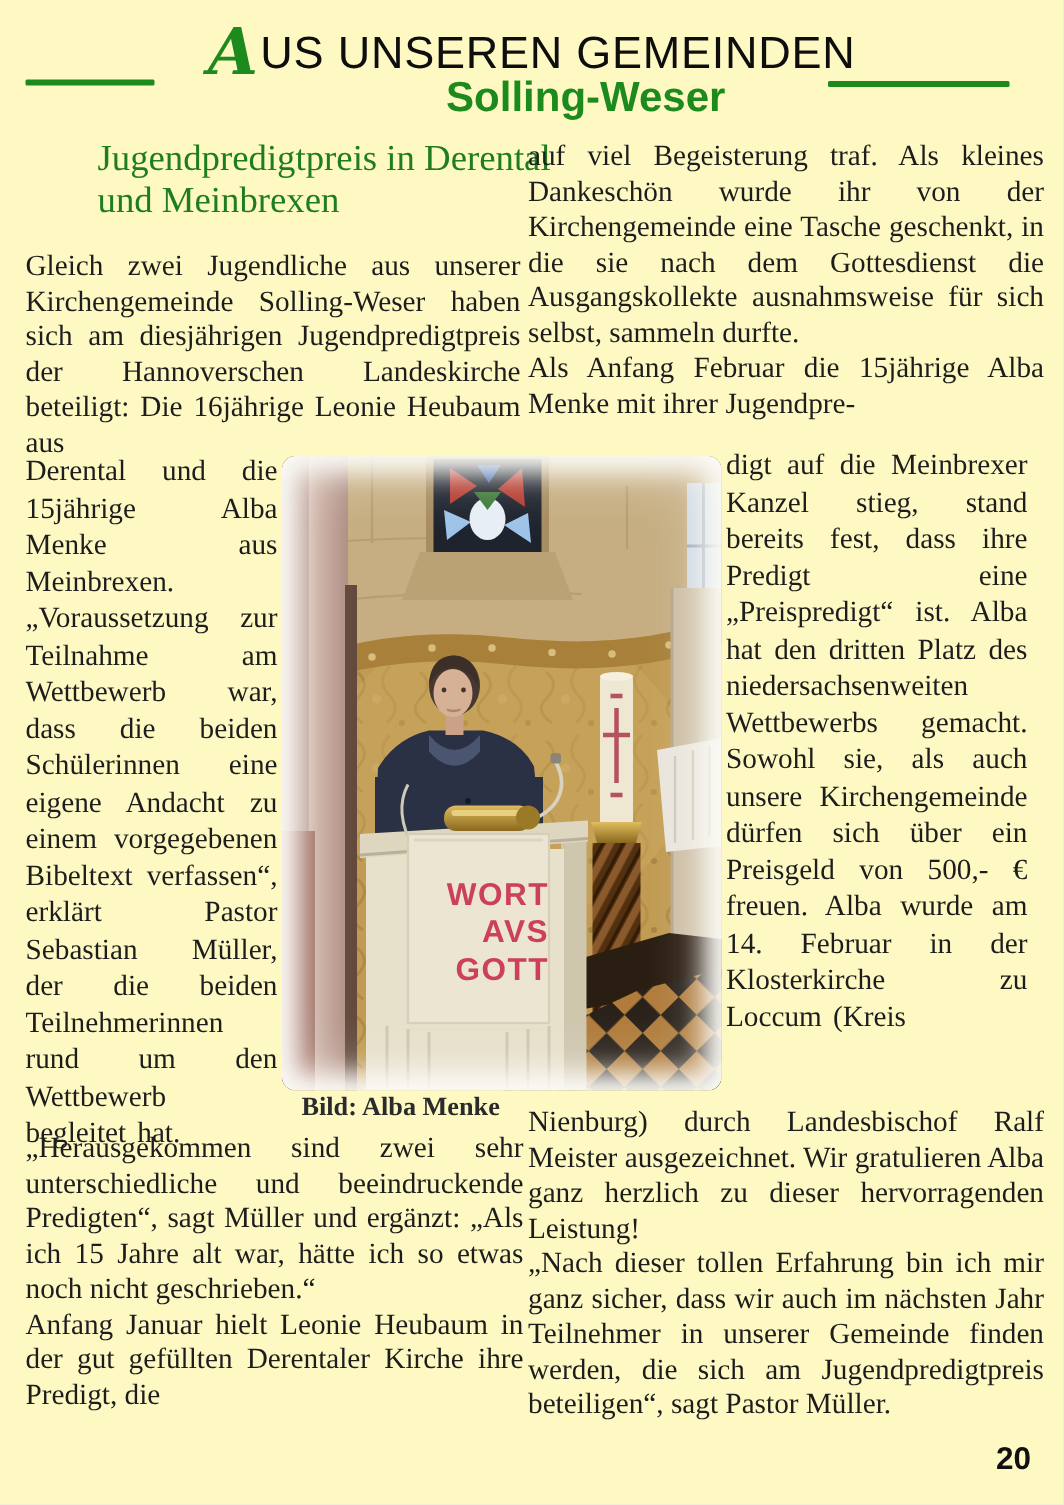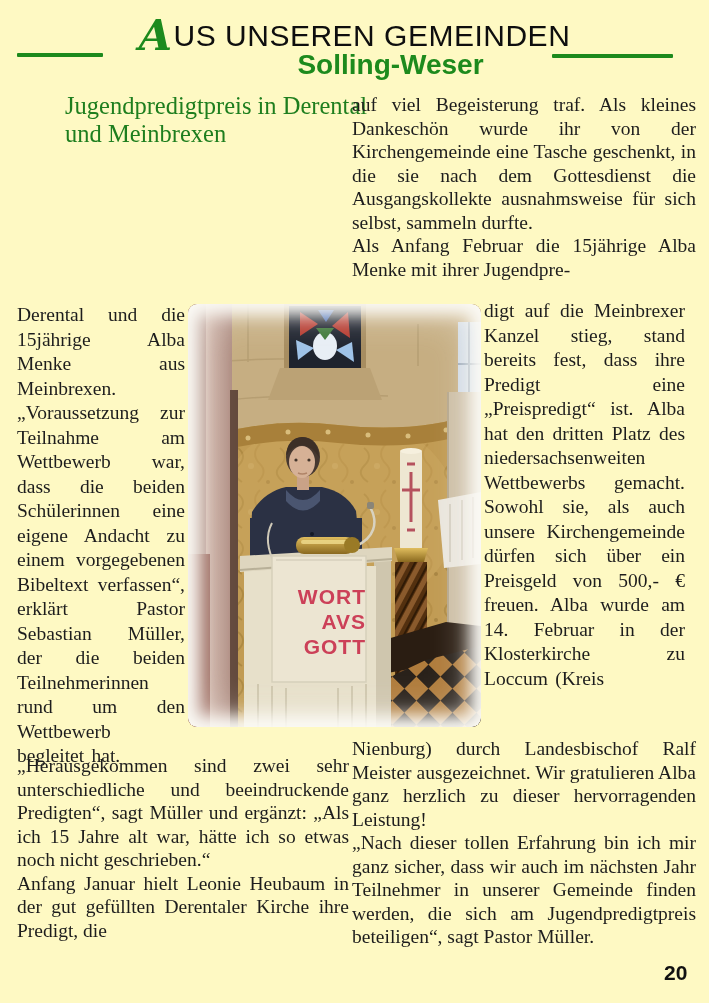--- a/index.html
+++ b/index.html
@@ -76,20 +76,23 @@
 
 <div class="page">
 
   <div class="hdr-title"><span class="initial">A</span><span>US UNSEREN GEMEINDEN</span></div>
   <div class="rule rule-left"></div>
   <div class="rule rule-right"></div>
   <div class="hdr-sub">Solling-Weser</div>
 
   <div class="art-heading">Jugendpredigtpreis in Derental und Meinbrexen</div>
 
+  <div class="body-text lc-wide-top">
+    <p>Gleich zwei Jugendliche aus unserer Kirchengemeinde Solling-Weser haben sich am diesjährigen Jugendpredigtpreis der Hannoverschen Landeskirche beteiligt: Die 16jährige Leonie Heubaum aus</p>
+  </div>
   <div class="body-text narrow lc-narrow">
     <p>Derental und die 15jährige Alba Menke aus Meinbrexen.</p>
     <p>„Voraussetzung zur Teilnahme am Wettbewerb war, dass die beiden Schülerinnen eine eigene Andacht zu einem vorgegebenen Bibeltext verfassen“, erklärt Pastor Sebastian Müller, der die beiden Teilnehmerinnen rund um den Wettbewerb begleitet hat.</p>
   </div>
   <div class="body-text lc-wide-bottom">
     <p>„Herausgekommen sind zwei sehr unterschiedliche und beeindruckende Predigten“, sagt Müller und ergänzt: „Als ich 15 Jahre alt war, hätte ich so etwas noch nicht geschrieben.“</p>
     <p>Anfang Januar hielt Leonie Heubaum in der gut gefüllten Derentaler Kirche ihre Predigt, die</p>
   </div>
 
   <div class="body-text rc-wide-top">
@@ -222,16 +225,17 @@
       <rect x="84" y="252" width="94" height="126" fill="#ece5d2" stroke="#d6cfba" stroke-width="1.5"></rect>
       <line x1="88" y1="256" x2="174" y2="256" stroke="#dcd5c2" stroke-width="2"></line>
     </svg>
     <div class="banner-text">
       <span>WORT</span>
       <span>AVS</span>
       <span>GOTT</span>
     </div>
   </figure>
 
+  <div class="photo-caption">Bild: Alba Menke</div>
 
   <div class="page-number">20</div>
 
 </div>
 
 </body></html>

